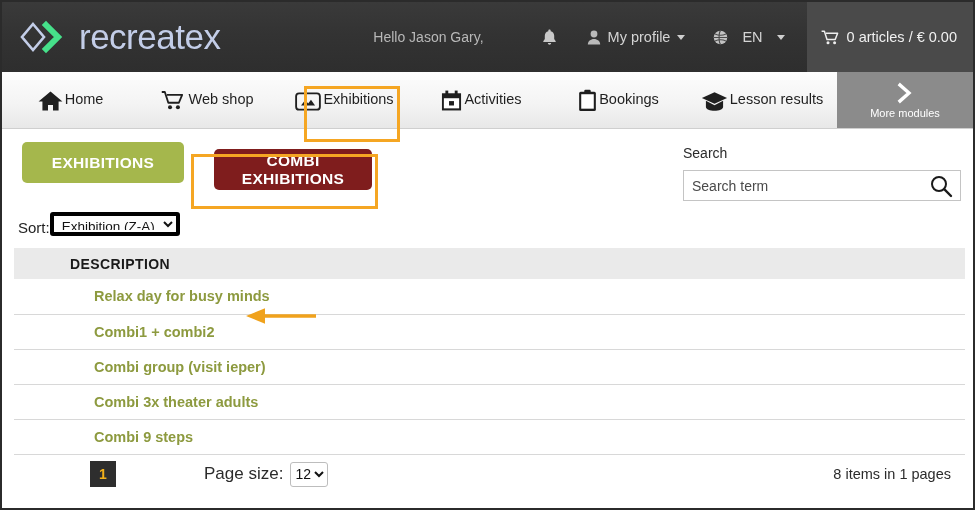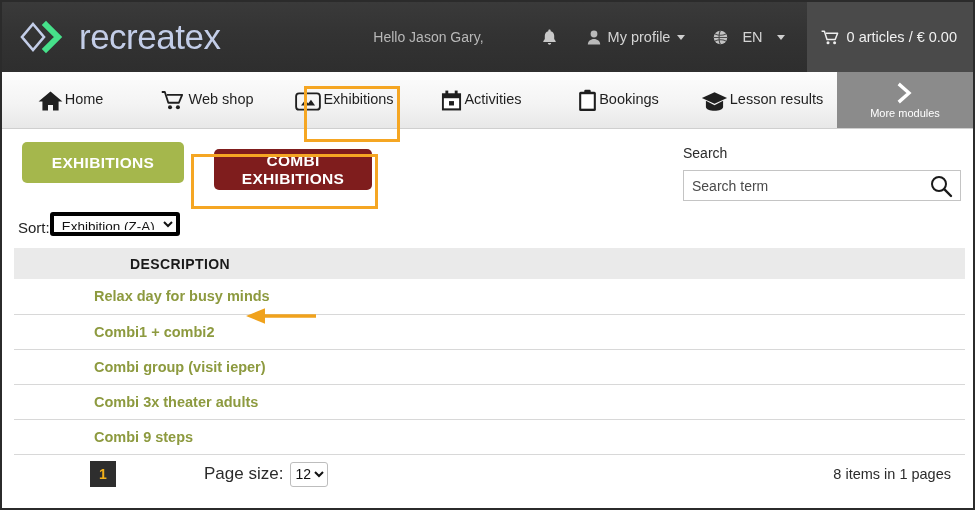--- a/index.html
+++ b/index.html
@@ -164,21 +164,21 @@
     border-collapse:collapse;
     width:951px;
   }
   .thead-row{background:#eaeaea;height:31px;}
   .thead-row th{
     text-align:left;
     font-weight:bold;
     font-size:14px;
     color:#1a1a1a;
     letter-spacing:0.4px;
-    padding-left:116px;
+    padding-left:56px;
   }
   .trow{height:35px;border-bottom:1px solid #d8d8d8;}
   .trow td{
     padding-left:80px;
     font-size:14.5px;
     font-weight:bold;
     color:#8d9a3f;
   }
   .trow td a{color:#8d9a3f;text-decoration:none;cursor:pointer;}
 

